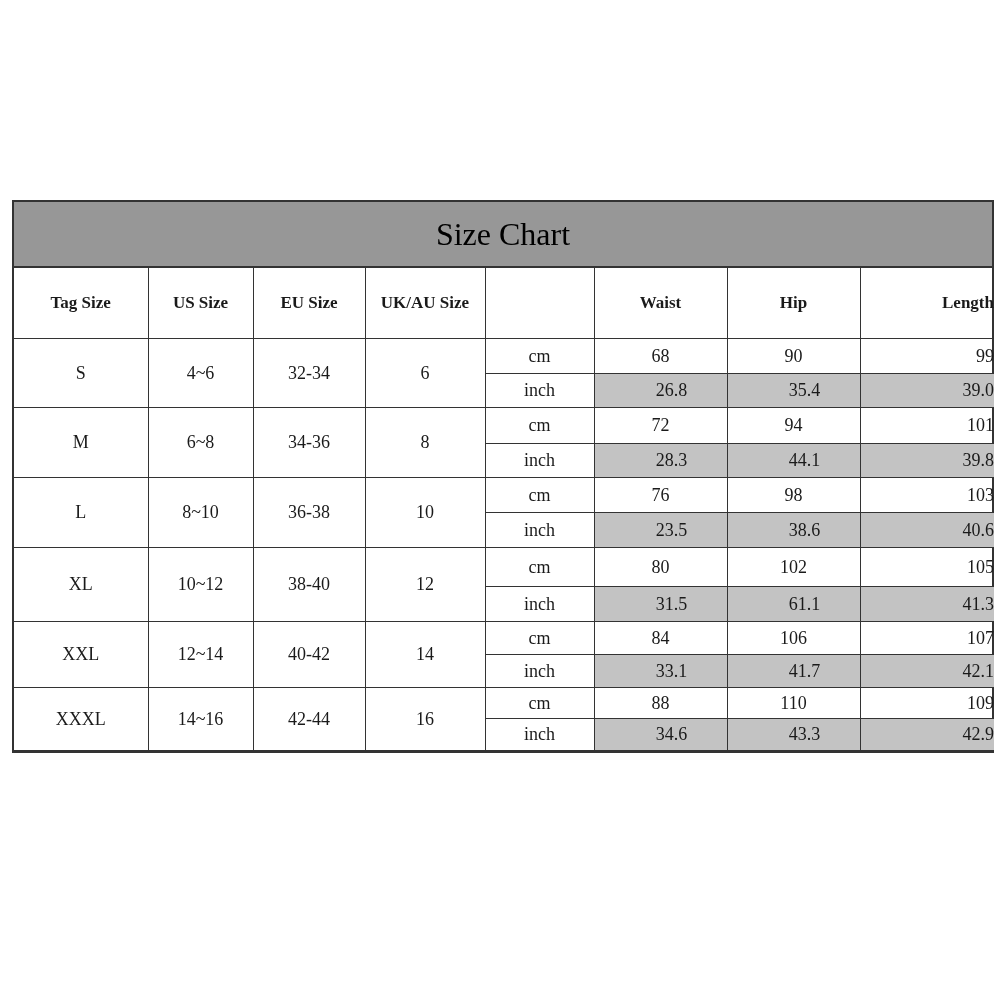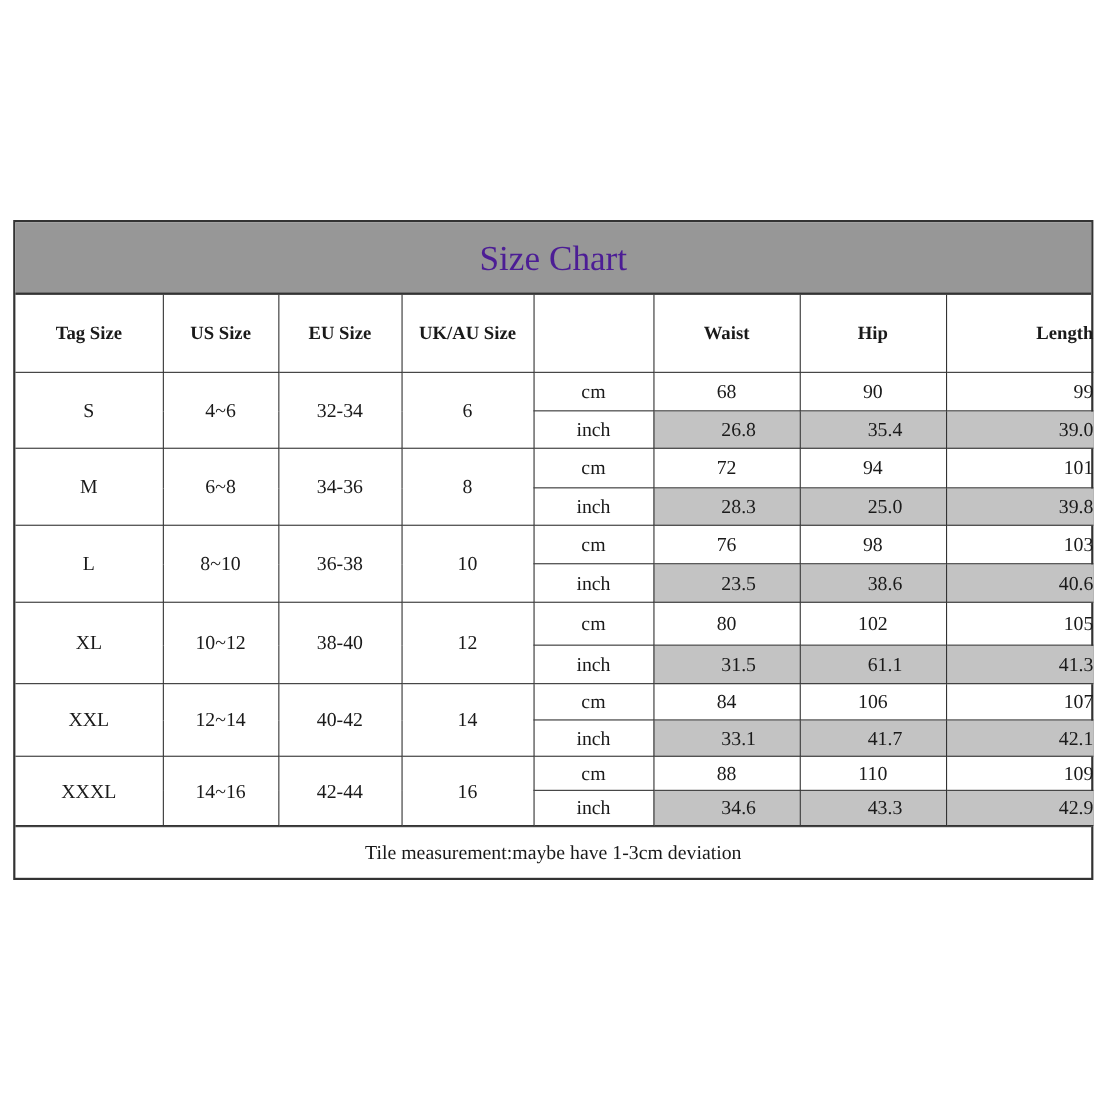--- a/index.html
+++ b/index.html
@@ -1,18 +1,18 @@
 <!DOCTYPE html>
 <html><head>
 <meta charset="utf-8">
 <style>
   html, body { margin:0; padding:0; background:#ffffff; }
   body { width:1000px; height:1000px; position:relative; font-family:"Liberation Serif","DejaVu Serif",serif; color:#1a1a1a; }
   .chart { position:absolute; left:12px; top:200px; width:982px; border:2px solid #333; box-sizing:border-box; }
-  .title { height:64px; background:#979797; border-bottom:2px solid #333; display:flex; align-items:center; justify-content:center; font-size:32px; color:#4c1d95; }
+  .title { height:64px; background:#979797; border-bottom:2px solid #333; display:flex; align-items:center; justify-content:center; font-size:32px; color:#000000; }
   table { border-collapse:collapse; width:100%; table-layout:fixed; }
   td, th { border:1.5px solid #333; text-align:center; vertical-align:middle; padding:0; font-size:18px; }
   th { font-weight:bold; font-size:17px; height:70px; }
   tr:first-child th { border-top:none; }
   th:first-child, td.first { border-left:none; }
   th:last-child, td.last { border-right:none;text-align:right; }
   td.shade { background:#c3c3c3;padding-left:22px; }
   .footer { height:46px; border-top:1.5px solid #333; display:flex; align-items:center; justify-content:center; font-size:18px; }
 </style>
 </head>
@@ -66,21 +66,21 @@
           <td rowspan="2">34-36</td>
           <td rowspan="2">8</td>
           <td>cm</td>
           <td>72</td>
           <td>94</td>
           <td class="last">101</td>
         </tr>
         <tr style="height: 34px;">
           <td>inch</td>
           <td class="shade">28.3</td>
-          <td class="shade">25.0</td>
+          <td class="shade">44.1</td>
           <td class="shade last">39.8</td>
         </tr>
         <tr style="height: 35px;">
           <td class="first" rowspan="2">L</td>
           <td rowspan="2">8~10</td>
           <td rowspan="2">36-38</td>
           <td rowspan="2">10</td>
           <td>cm</td>
           <td>76</td>
           <td>98</td>
@@ -135,14 +135,13 @@
           <td class="last">109</td>
         </tr>
         <tr style="height: 32px;">
           <td>inch</td>
           <td class="shade">34.6</td>
           <td class="shade">43.3</td>
           <td class="shade last">42.9</td>
         </tr>
       </tbody>
   </table>
-  <div class="footer">Tile measurement:maybe have 1-3cm deviation</div>
 </div>
 
 </body></html>

